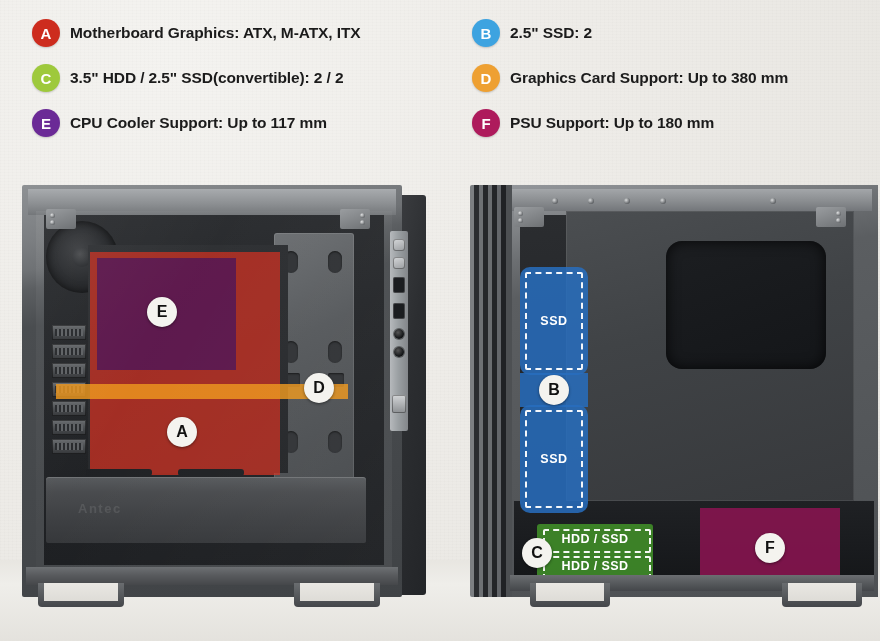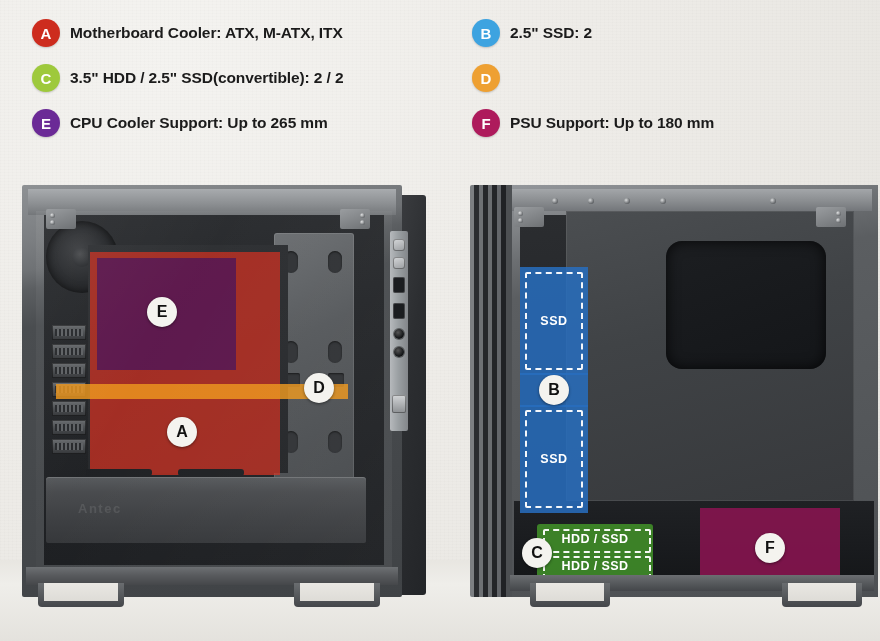--- a/index.html
+++ b/index.html
@@ -137,21 +137,21 @@
   .rc-cutout{position:absolute;left:196px;top:56px;width:160px;height:128px;
     background:linear-gradient(160deg,#1c1e21,#141619);border-radius:16px;
     box-shadow:inset 0 0 14px rgba(0,0,0,.8);}
   .rc-cableZone{position:absolute;left:50px;top:30px;width:52px;height:290px;
     background:linear-gradient(175deg,#2b2d30,#1e2023);}
   .rc-bottomZone{position:absolute;left:44px;top:316px;width:360px;height:80px;
     background:linear-gradient(180deg,#1f2124 0%,#191b1e 60%,#151719 100%);}
   .rc-base{position:absolute;left:40px;top:390px;width:364px;height:16px;
     background:linear-gradient(180deg,#6b6e71 0%,#55585b 55%,#44464a 100%);}
 
-  .ov-ssd{position:absolute;background:rgba(40,110,190,.86);border-radius:0;}
+  .ov-ssd{position:absolute;background:rgba(40,110,190,.86);border-radius:10px;}
   .ov-ssd .dash{position:absolute;left:5px;top:5px;right:5px;bottom:5px;
     border:2px dashed rgba(255,255,255,.95);border-radius:2px;}
   .ov-ssd .lbl{position:absolute;left:0;right:0;top:50%;transform:translateY(-50%);
     text-align:center;color:#fff;font-weight:bold;font-size:12.5px;letter-spacing:.6px;}
   .ssd-bridge{position:absolute;background:rgba(40,110,190,.86);}
 
   .ov-hdd{position:absolute;background:rgba(63,138,40,.92);border-radius:3px;}
   .ov-hdd .dash{position:absolute;border:2px dashed rgba(255,255,255,.95);border-radius:2px;}
   .ov-hdd .lbl{position:absolute;text-align:center;color:#fff;font-weight:bold;font-size:12.5px;letter-spacing:.4px;}
   .ov-f{position:absolute;background:rgba(140,20,82,.86);}
@@ -171,40 +171,41 @@
 <body>
 
 <div class="bg"></div>
 <div class="bg-noise"></div>
 <div class="floor"></div>
 
 <div class="legend">
 
   <div class="legend-row" style="left:32px;top:19px;">
     <div class="badge" style="background: rgb(205, 44, 30);">A</div>
-    <div class="legend-text">Motherboard Cooler: ATX, M-ATX, ITX</div>
+    <div class="legend-text">Motherboard Graphics: ATX, M-ATX, ITX</div>
   </div>
 
   <div class="legend-row" style="left:472px;top:19px;">
     <div class="badge" style="background: rgb(61, 163, 224);">B</div>
     <div class="legend-text">2.5" SSD: 2</div>
   </div>
 
   <div class="legend-row" style="left:32px;top:64px;">
     <div class="badge" style="background: rgb(158, 201, 60);">C</div>
     <div class="legend-text">3.5" HDD / 2.5" SSD(convertible): 2 / 2</div>
   </div>
 
   <div class="legend-row" style="left:472px;top:64px;">
     <div class="badge" style="background: rgb(238, 160, 50);">D</div>
+    <div class="legend-text">Graphics Card Support: Up to 380 mm</div>
   </div>
 
   <div class="legend-row" style="left:32px;top:109px;">
     <div class="badge" style="background: rgb(107, 42, 150);">E</div>
-    <div class="legend-text">CPU Cooler Support: Up to 265 mm</div>
+    <div class="legend-text">CPU Cooler Support: Up to 117 mm</div>
   </div>
 
   <div class="legend-row" style="left:472px;top:109px;">
     <div class="badge" style="background: rgb(174, 27, 92);">F</div>
     <div class="legend-text">PSU Support: Up to 180 mm</div>
   </div>
 
 </div>
 
 <div class="case" id="case-left">

